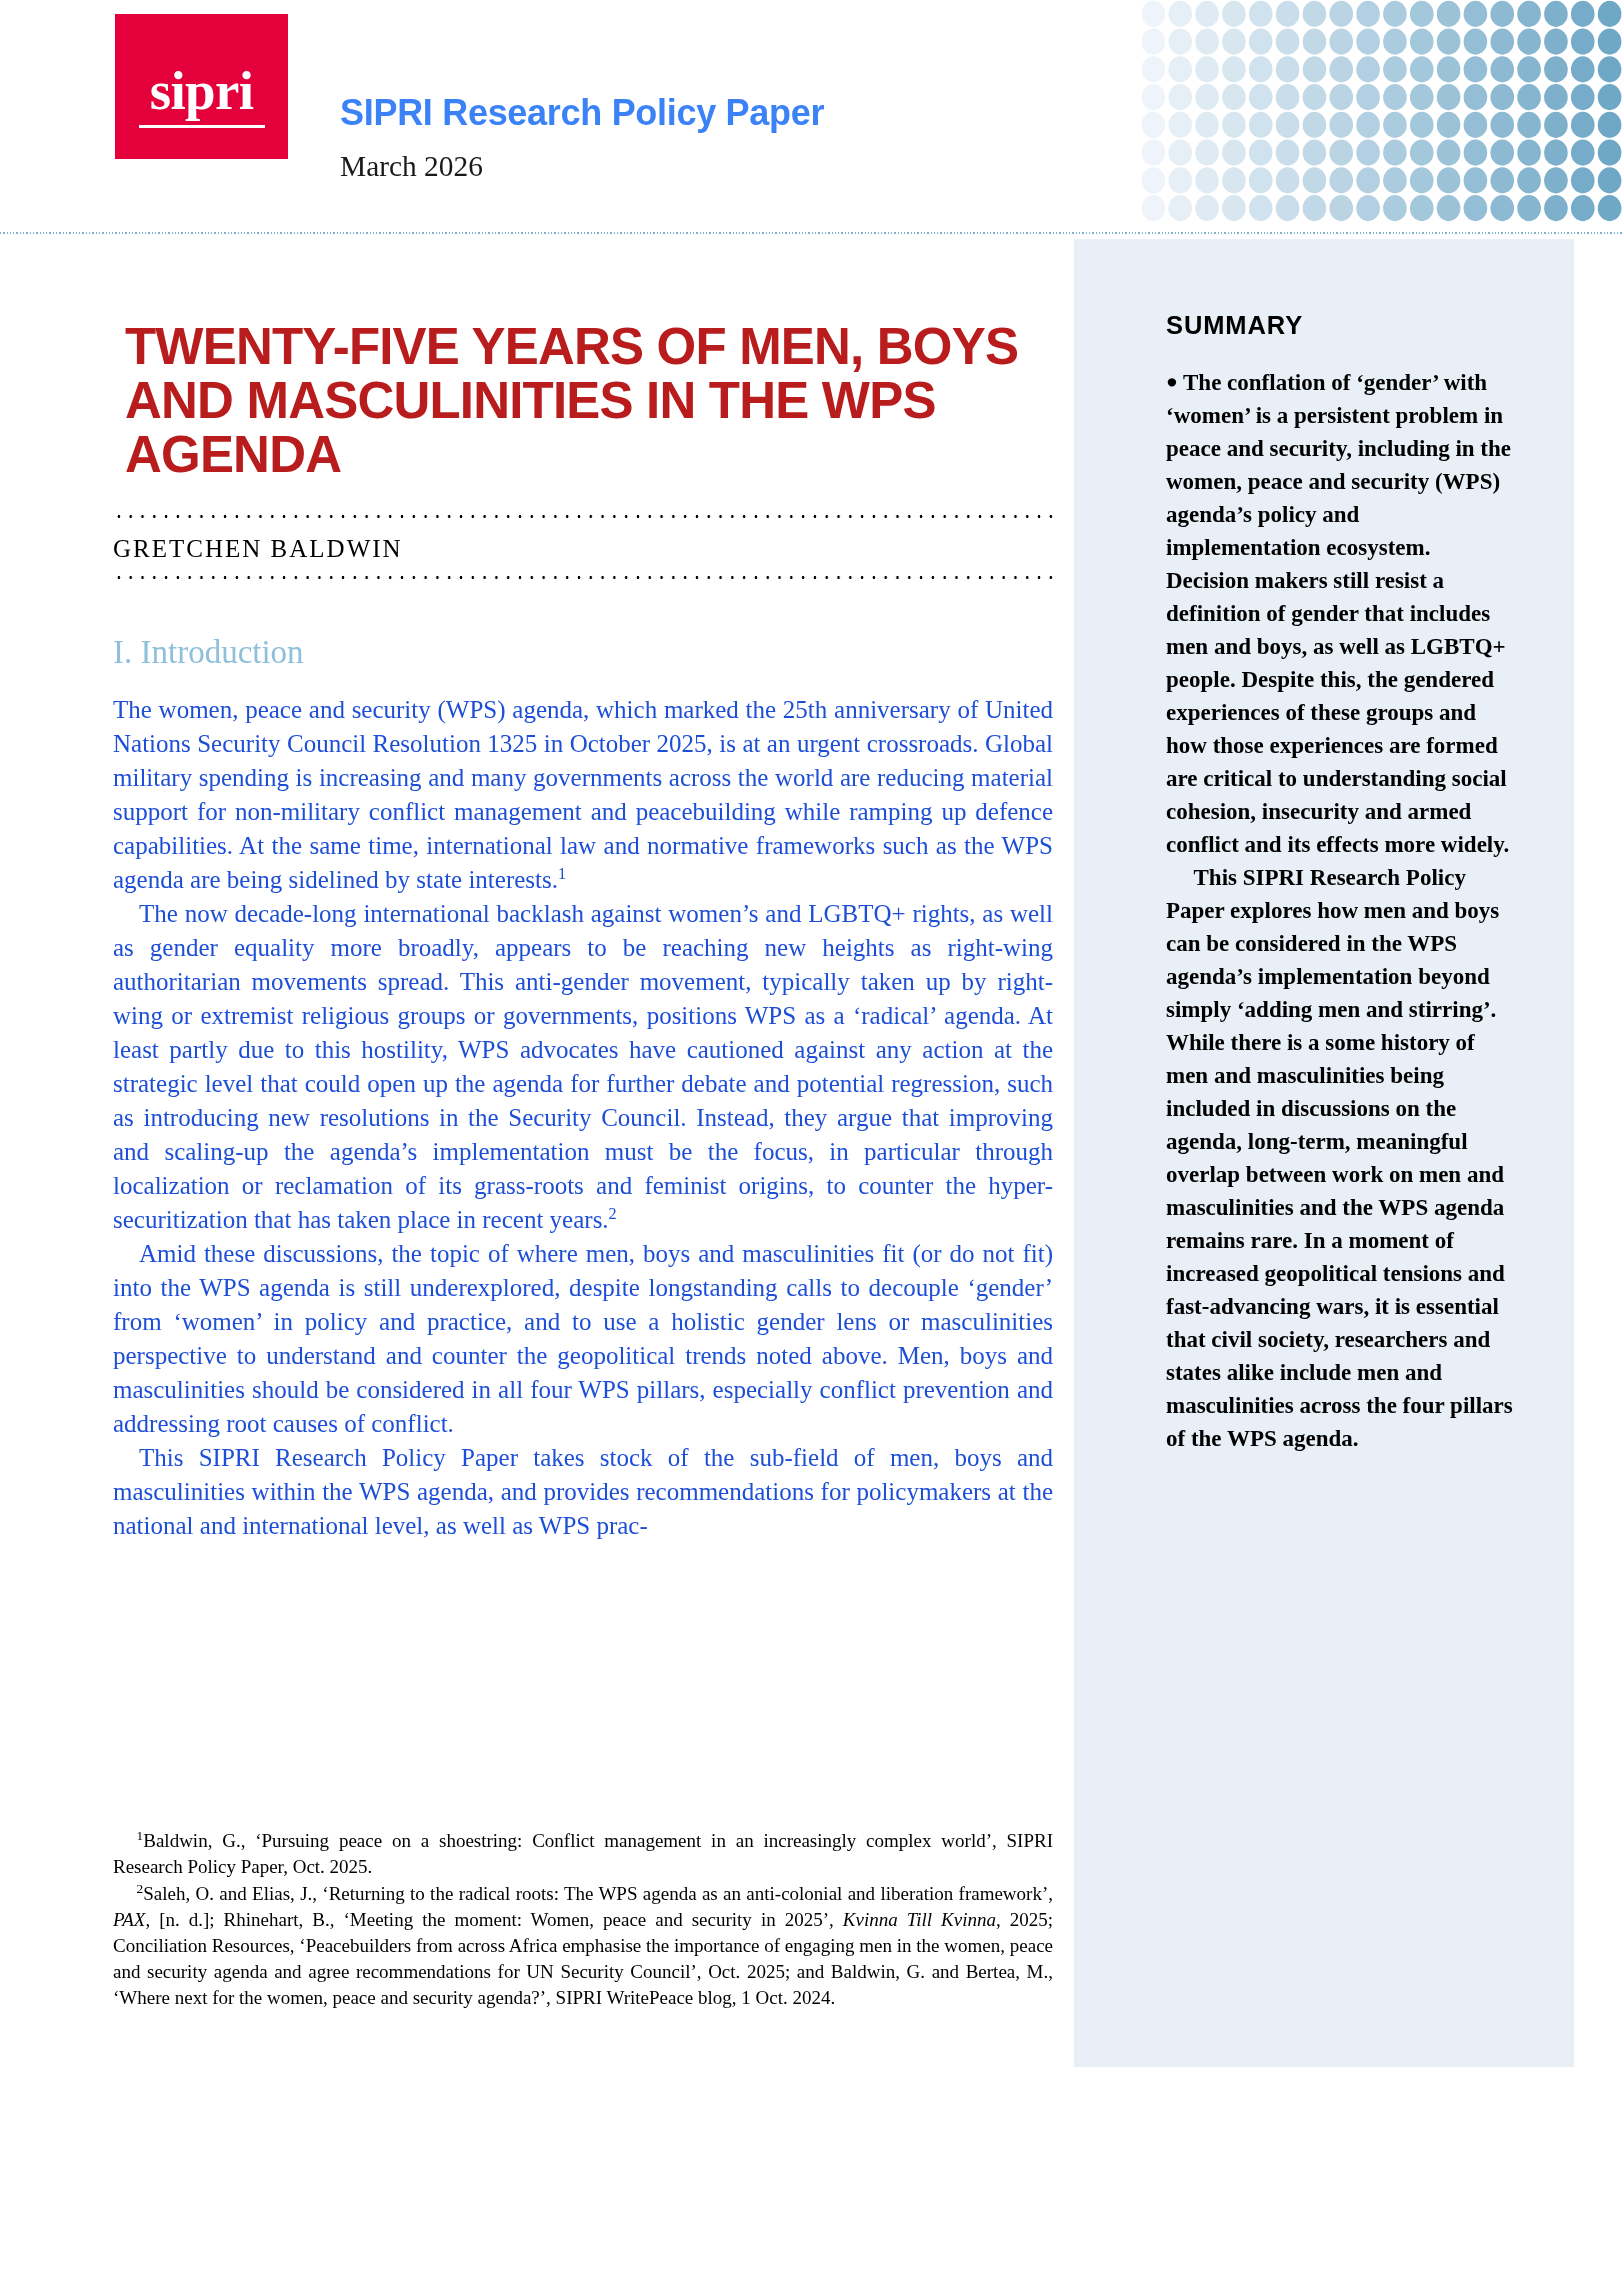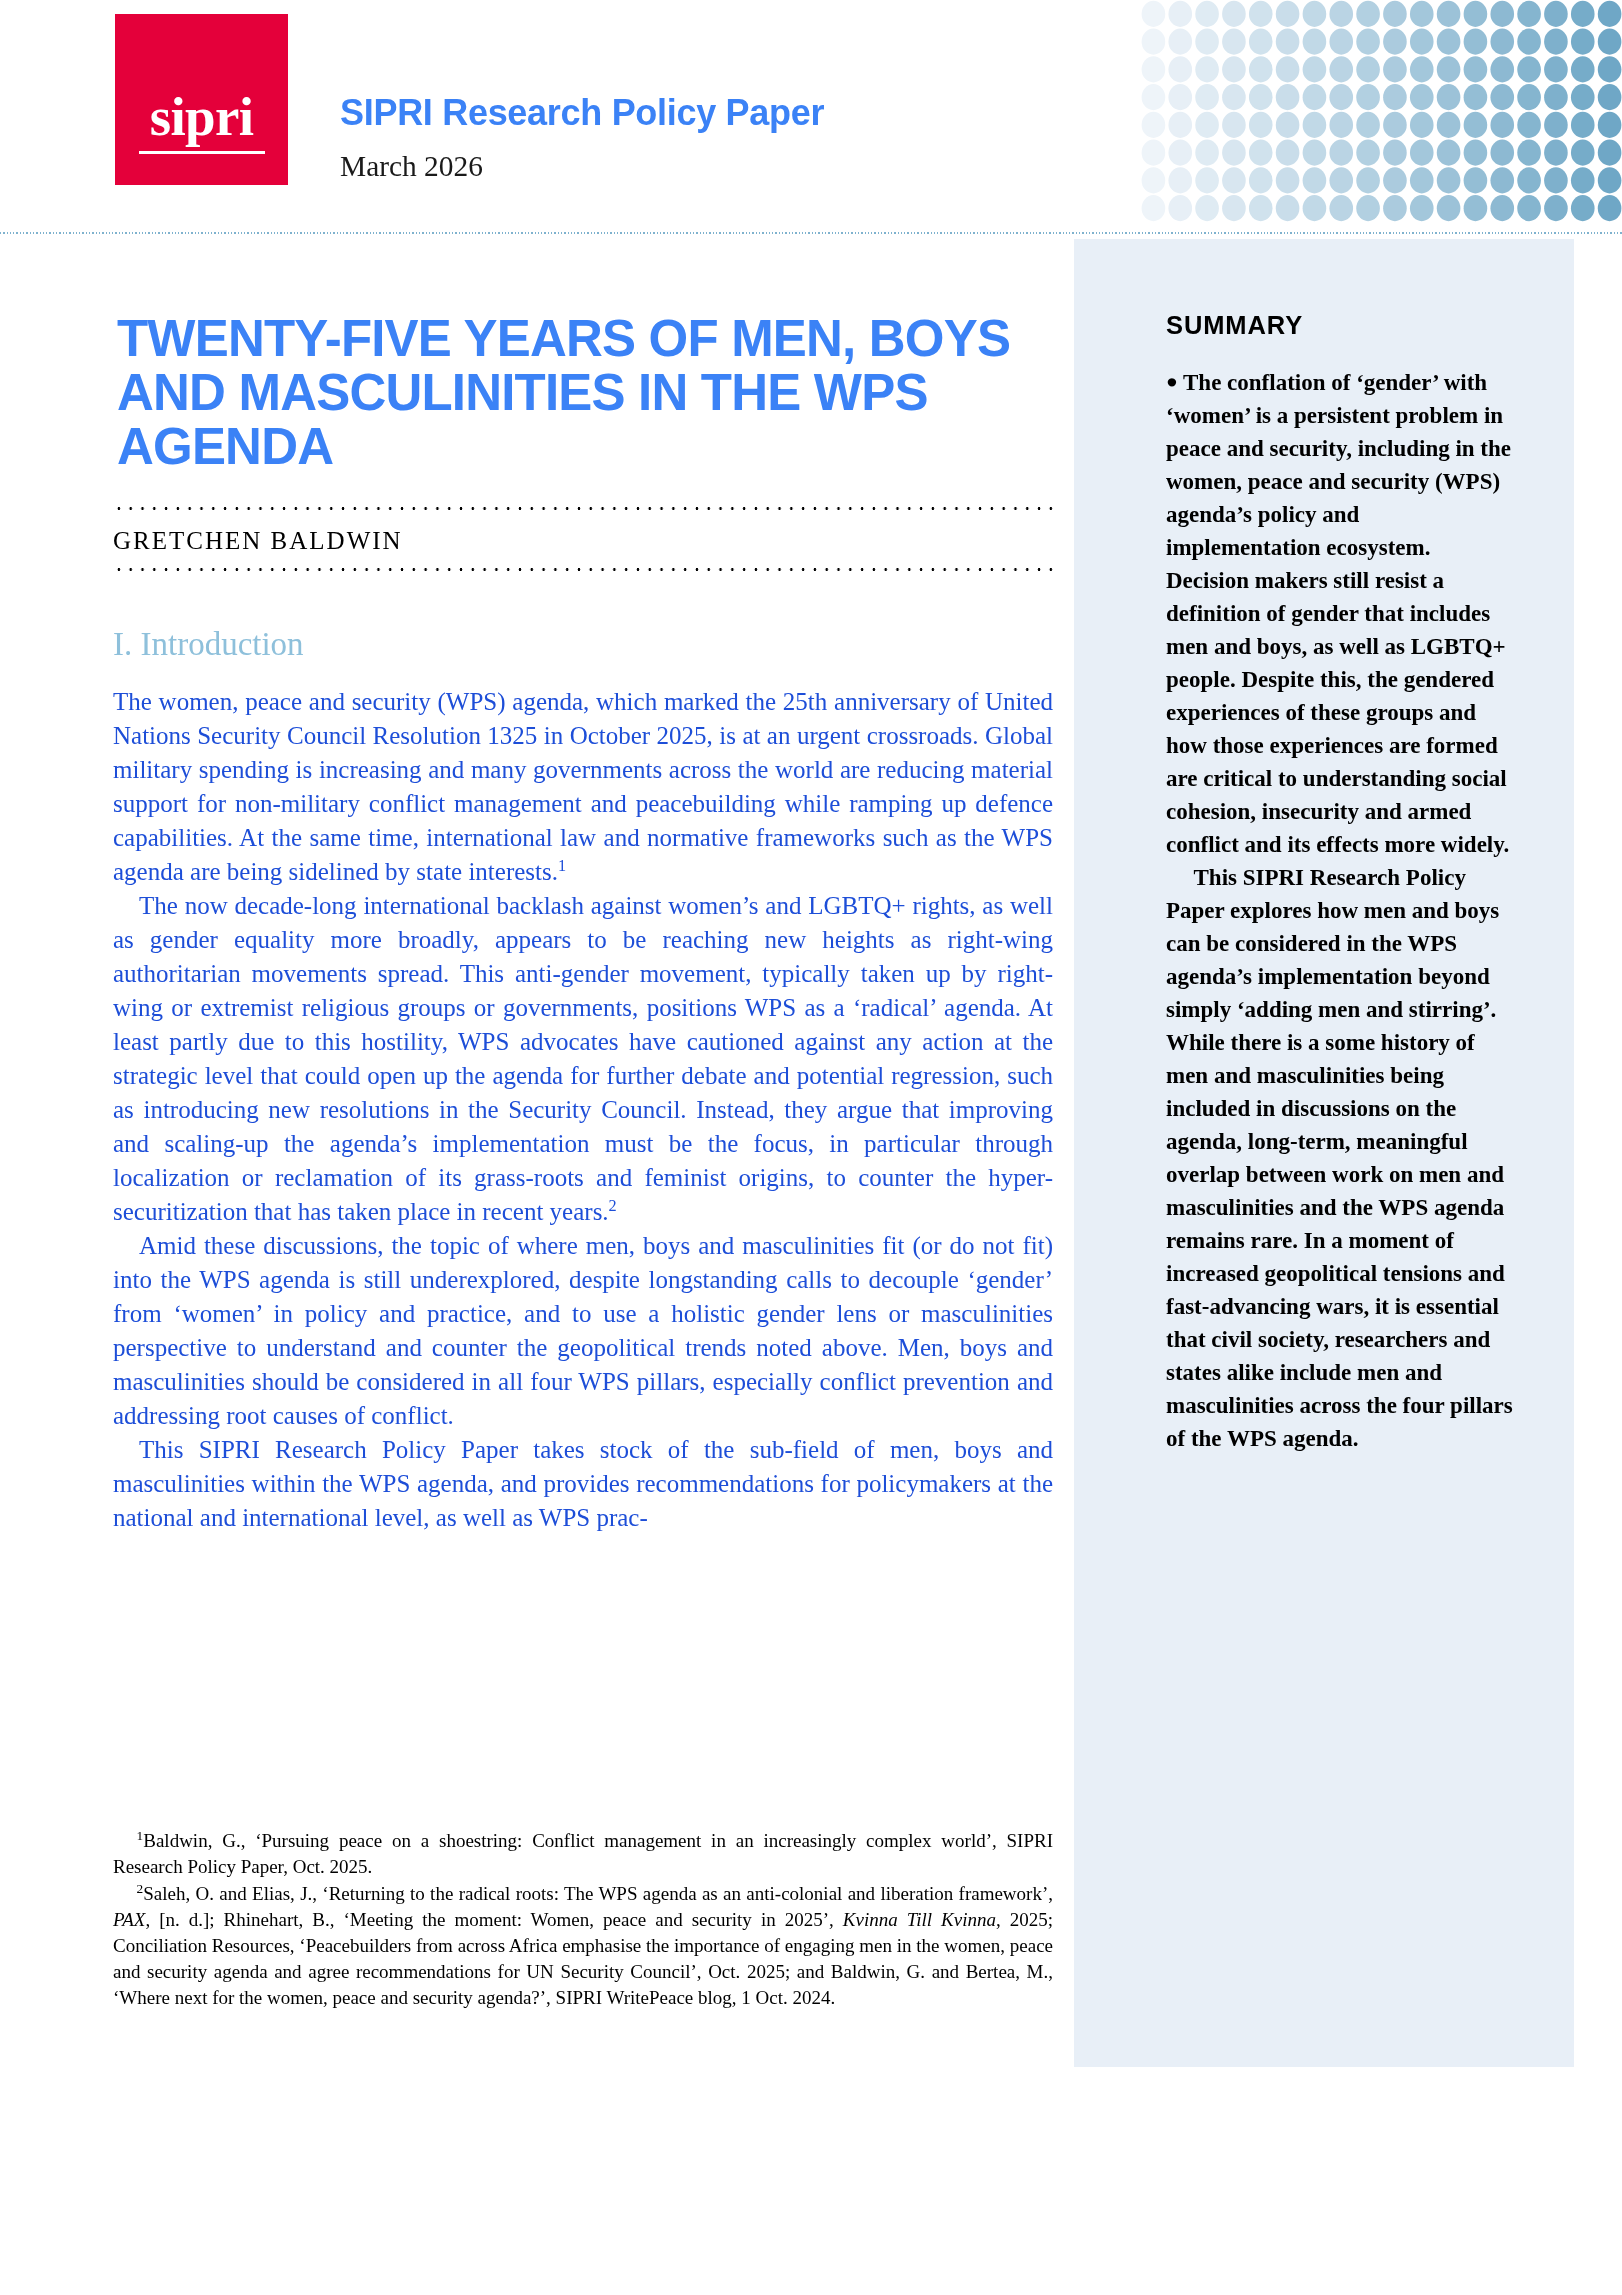--- a/index.html
+++ b/index.html
@@ -18,21 +18,21 @@
 
   
   #header {
     position: absolute;
     left: 0; top: 0;
     width: 1623px; height: 234px;
   }
   #logo-block {
     position: absolute;
     left: 115px; top: 14.4px;
-    width: 173px; height: 171px;
+    width: 173px; height: 145px;
     background: #E4003A;
   }
   #logo-wordmark {
     position: absolute;
     left: 0; right: 0;
     bottom: 41px;
     text-align: center;
     color: #ffffff;
     font-family: "Liberation Serif", serif;
     font-weight: 700;
@@ -132,22 +132,22 @@
     left: 113px;
     top: 308px;
     width: 940px;
   }
   #doc-title {
     font-family: "Liberation Sans", sans-serif;
     font-weight: 700;
     font-size: 51px;
     line-height: 54px;
     letter-spacing: -0.8px;
-    color: #3b82f6;
-    margin: 4px;
+    color: #b91c1c;
+    margin: 12px;
     width: 936px;
   }
   .dotted-rule {
     width: 940px;
     height: 5.2px;
     margin: 0;
     background-image: radial-gradient(circle, #000000 1.4px, rgba(255,255,255,0) 1.5px);
     background-size: 11.8px 5.2px;
     background-repeat: repeat-x;
     background-position: 0 center;

